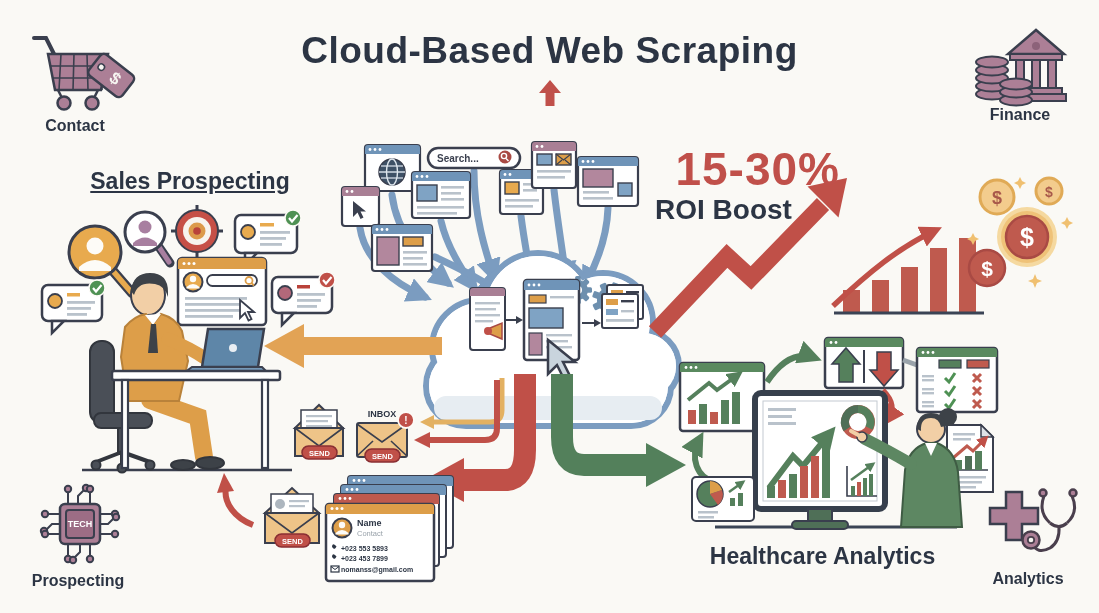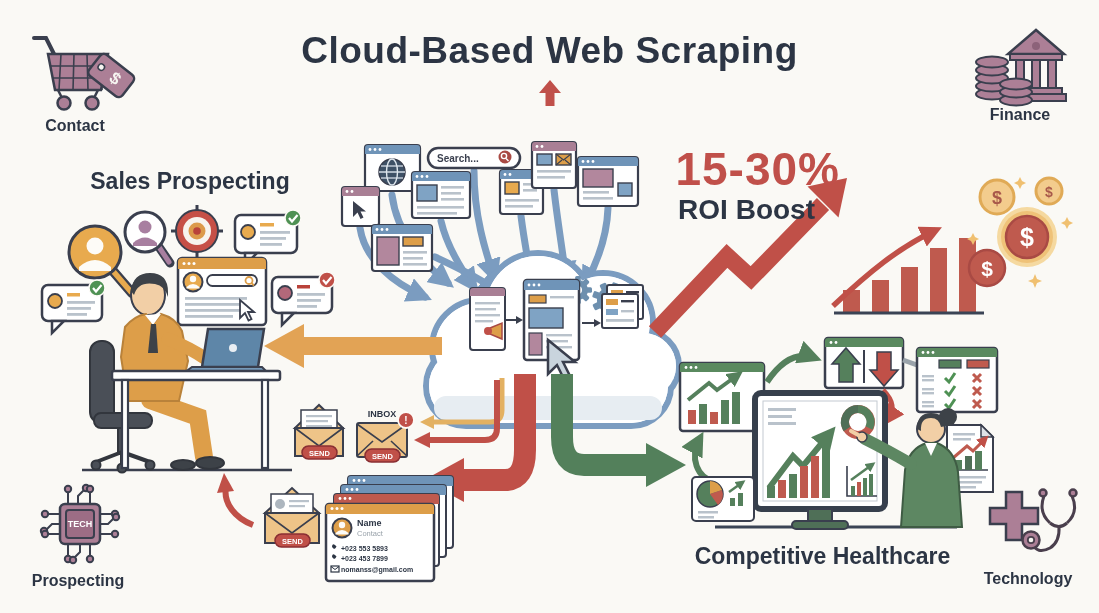--- a/index.html
+++ b/index.html
@@ -4,21 +4,21 @@
 <style>
   html,body{margin:0;padding:0;}
   body{font-family:"Liberation Sans",sans-serif;background:#e9e9e9;}
   #stage{position:relative;width:1099px;height:613px;background:#faf9f5;overflow:hidden;margin:0 auto;}
   .abs{position:absolute;}
   .title{font-size:37px;font-weight:800;letter-spacing:.5px;text-align:center;color:#2c3544;}
   .subtitle{font-size:27px;font-weight:600;text-align:center;color:#39424f;}
   .heading{font-size:23px;font-weight:800;color:#2c3544;text-align:center;}
   .corner-label{font-size:16px;font-weight:600;color:#2c3544;text-align:center;}
   .roi-pct{font-size:46px;font-weight:800;color:#c0504a;text-align:right;letter-spacing:1px;}
-  .roi-label{font-size:28px;font-weight:800;color:#2c3544;text-align:right;}
+  .roi-label{font-size:28px;font-weight:800;color:#2c3544;text-align:left;}
   svg{display:block;overflow:visible;}
   svg text{font-family:"Liberation Sans",sans-serif;}
 </style>
 </head>
 <body>
 
 <div id="stage">
 
   <div class="abs title" style="left:0;right:0;top:30px;">Cloud-Based Web Scraping</div>
   <div class="abs" style="left:0;right:0;top:80px;text-align:center;">
@@ -108,23 +108,23 @@
       <path d="M62,20 q-6,16 6,27"></path>
       <path d="M90,20 q7,16 -5,27"></path>
       <path d="M68,47 q9,7 17,0"></path>
       <path d="M77,50 q1,16 -9,22 q-13,7 -18,-5"></path>
       <circle cx="61" cy="17" r="3.5" fill="#ac7f96" stroke-width="2.5"></circle>
       <circle cx="91" cy="17" r="3.5" fill="#ac7f96" stroke-width="2.5"></circle>
       <circle cx="49" cy="64" r="8.5" fill="#ac7f96" stroke-width="2.5"></circle>
       <circle cx="49" cy="64" r="3.2" fill="#f7f5f1" stroke-width="1.8"></circle>
     </g>
   </svg>
-  <div class="abs corner-label" style="left:972px;top:570px;width:112px;">Technology</div>
-
-  <div class="abs heading" style="left:60px;top:168px;width:260px;">Sales Prospecting</div>
+  <div class="abs corner-label" style="left:972px;top:570px;width:112px;">Analytics</div>
+
+  <div class="abs heading" style="left:60px;top:168px;width:260px;text-decoration:underline;">Sales Prospecting</div>
 
   <svg class="abs" style="left:35px;top:205px;" width="310" height="130" viewBox="0 0 310 130">
 
     <g>
       <line x1="78" y1="66" x2="97" y2="88" stroke="#3a3f4e" stroke-width="10" stroke-linecap="round"></line>
       <line x1="78" y1="66" x2="96" y2="87" stroke="#e8aa4e" stroke-width="5.5" stroke-linecap="round"></line>
       <circle cx="60" cy="47" r="26" fill="#e8aa4e" stroke="#3a3f4e" stroke-width="3"></circle>
       <circle cx="60" cy="41" r="8.5" fill="#fdfbf7"></circle>
       <path d="M44,62 q16,-14 32,0 v4 h-32 z" fill="#fdfbf7"></path>
     </g>
@@ -727,15 +727,15 @@
       <circle cx="276" cy="99" r="14" fill="#f2cfa6" stroke="#3a3f4e" stroke-width="2"></circle>
       <path d="M262,99 q0,-16 14,-16 q13,0 15,13 l-5,1 q-2,-9 -10,-9 q-11,0 -10,13 z" fill="#3d4248"></path>
       <path d="M246,197 L250,140 Q254,118 272,113 L282,113 Q300,120 303,142 L307,197 Z" fill="#5d8762" stroke="#3f5c44" stroke-width="2"></path>
       <polygon points="270,113 276,126 282,113" fill="#ffffff"></polygon>
       <path d="M256,134 Q232,120 210,109" fill="none" stroke="#5d8762" stroke-width="12" stroke-linecap="round"></path>
       <circle cx="207" cy="107" r="5" fill="#f2cfa6" stroke="#3a3f4e" stroke-width="1.5"></circle>
       <line x1="205" y1="106" x2="196" y2="101" stroke="#f2cfa6" stroke-width="4" stroke-linecap="round"></line>
     </g>
   </svg>
 
-  <div class="abs heading" style="left:665px;top:543px;width:315px;">Competitive Healthcare</div>
+  <div class="abs heading" style="left:665px;top:543px;width:315px;">Healthcare Analytics</div>
 
 </div>
 
 </body></html>

